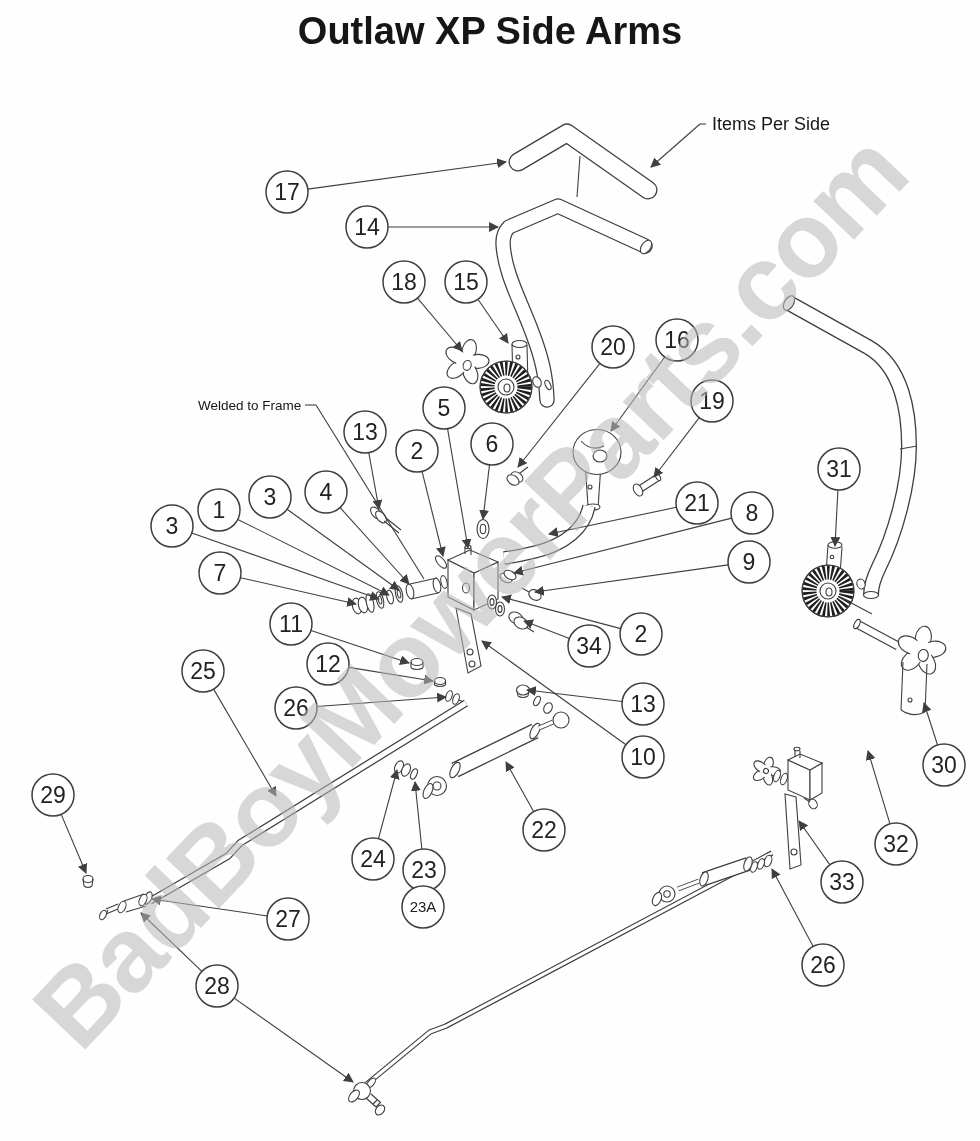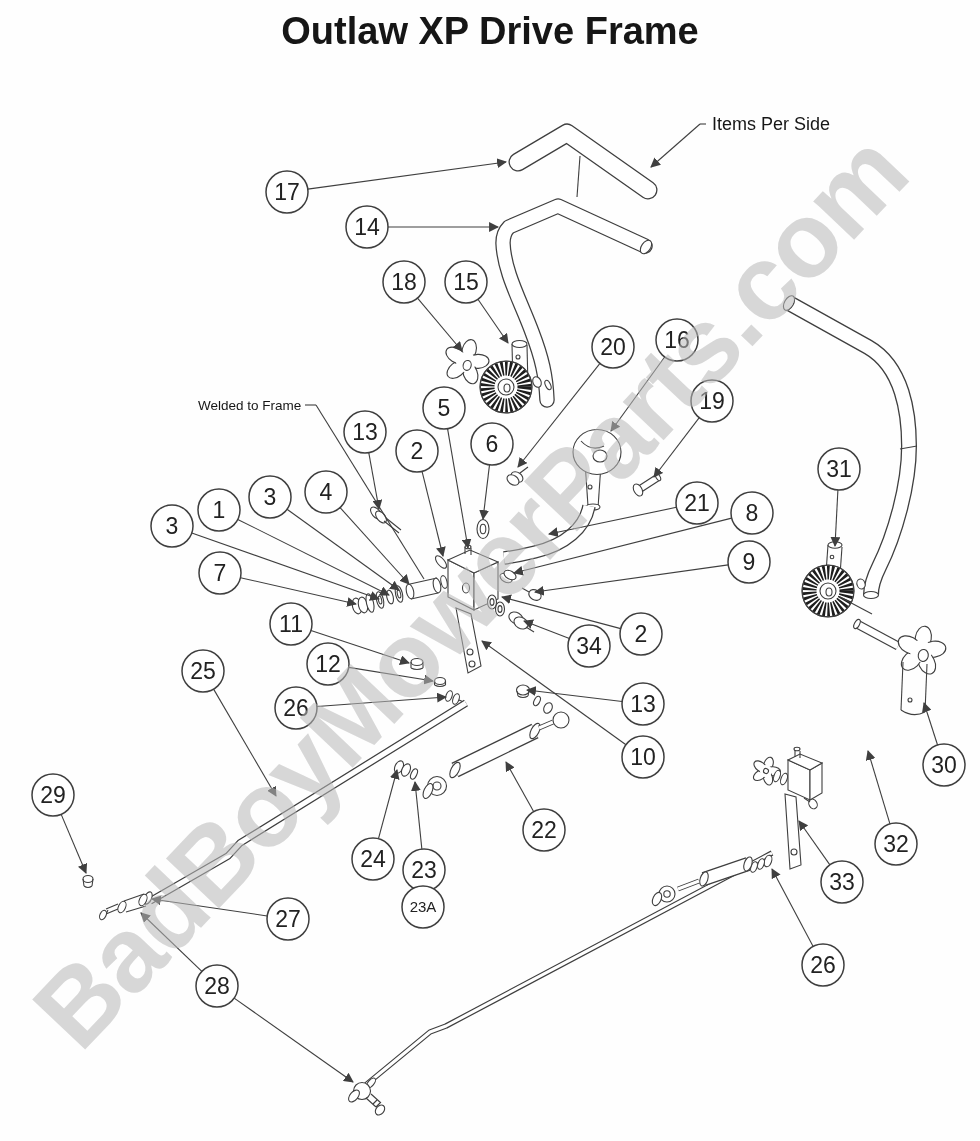--- a/index.html
+++ b/index.html
@@ -20,21 +20,21 @@
   .callout-text.small{font-size:15px;}
   .anno{font-family:"Liberation Sans",sans-serif;fill:#161616;}
   .knurl{stroke:#1e1e1e;fill:none;}
   .tube-o{stroke:#3f3f3f;fill:none;stroke-linejoin:round;}
   .tube-i{stroke:#ffffff;fill:none;stroke-linejoin:round;}
 </style>
 </head>
 <body>
 
 <div id="stage">
-  <div id="title">Outlaw XP Drive Frame</div>
+  <div id="title">Outlaw XP Side Arms</div>
 
   <svg id="diagram" width="980" height="1141" viewBox="0 0 980 1141">
     <defs>
       <marker id="arrow" viewBox="0 0 10 10" refX="9" refY="5" markerWidth="9" markerHeight="9" orient="auto">
         <path d="M0,0 L10,5 L0,10 z" fill="#3f3f3f"></path>
       </marker>
     </defs>
 
     <g>
       <path class="tube-o" stroke-width="19" stroke-linecap="round" d="M518,162 L567,133 L648,190"></path>

